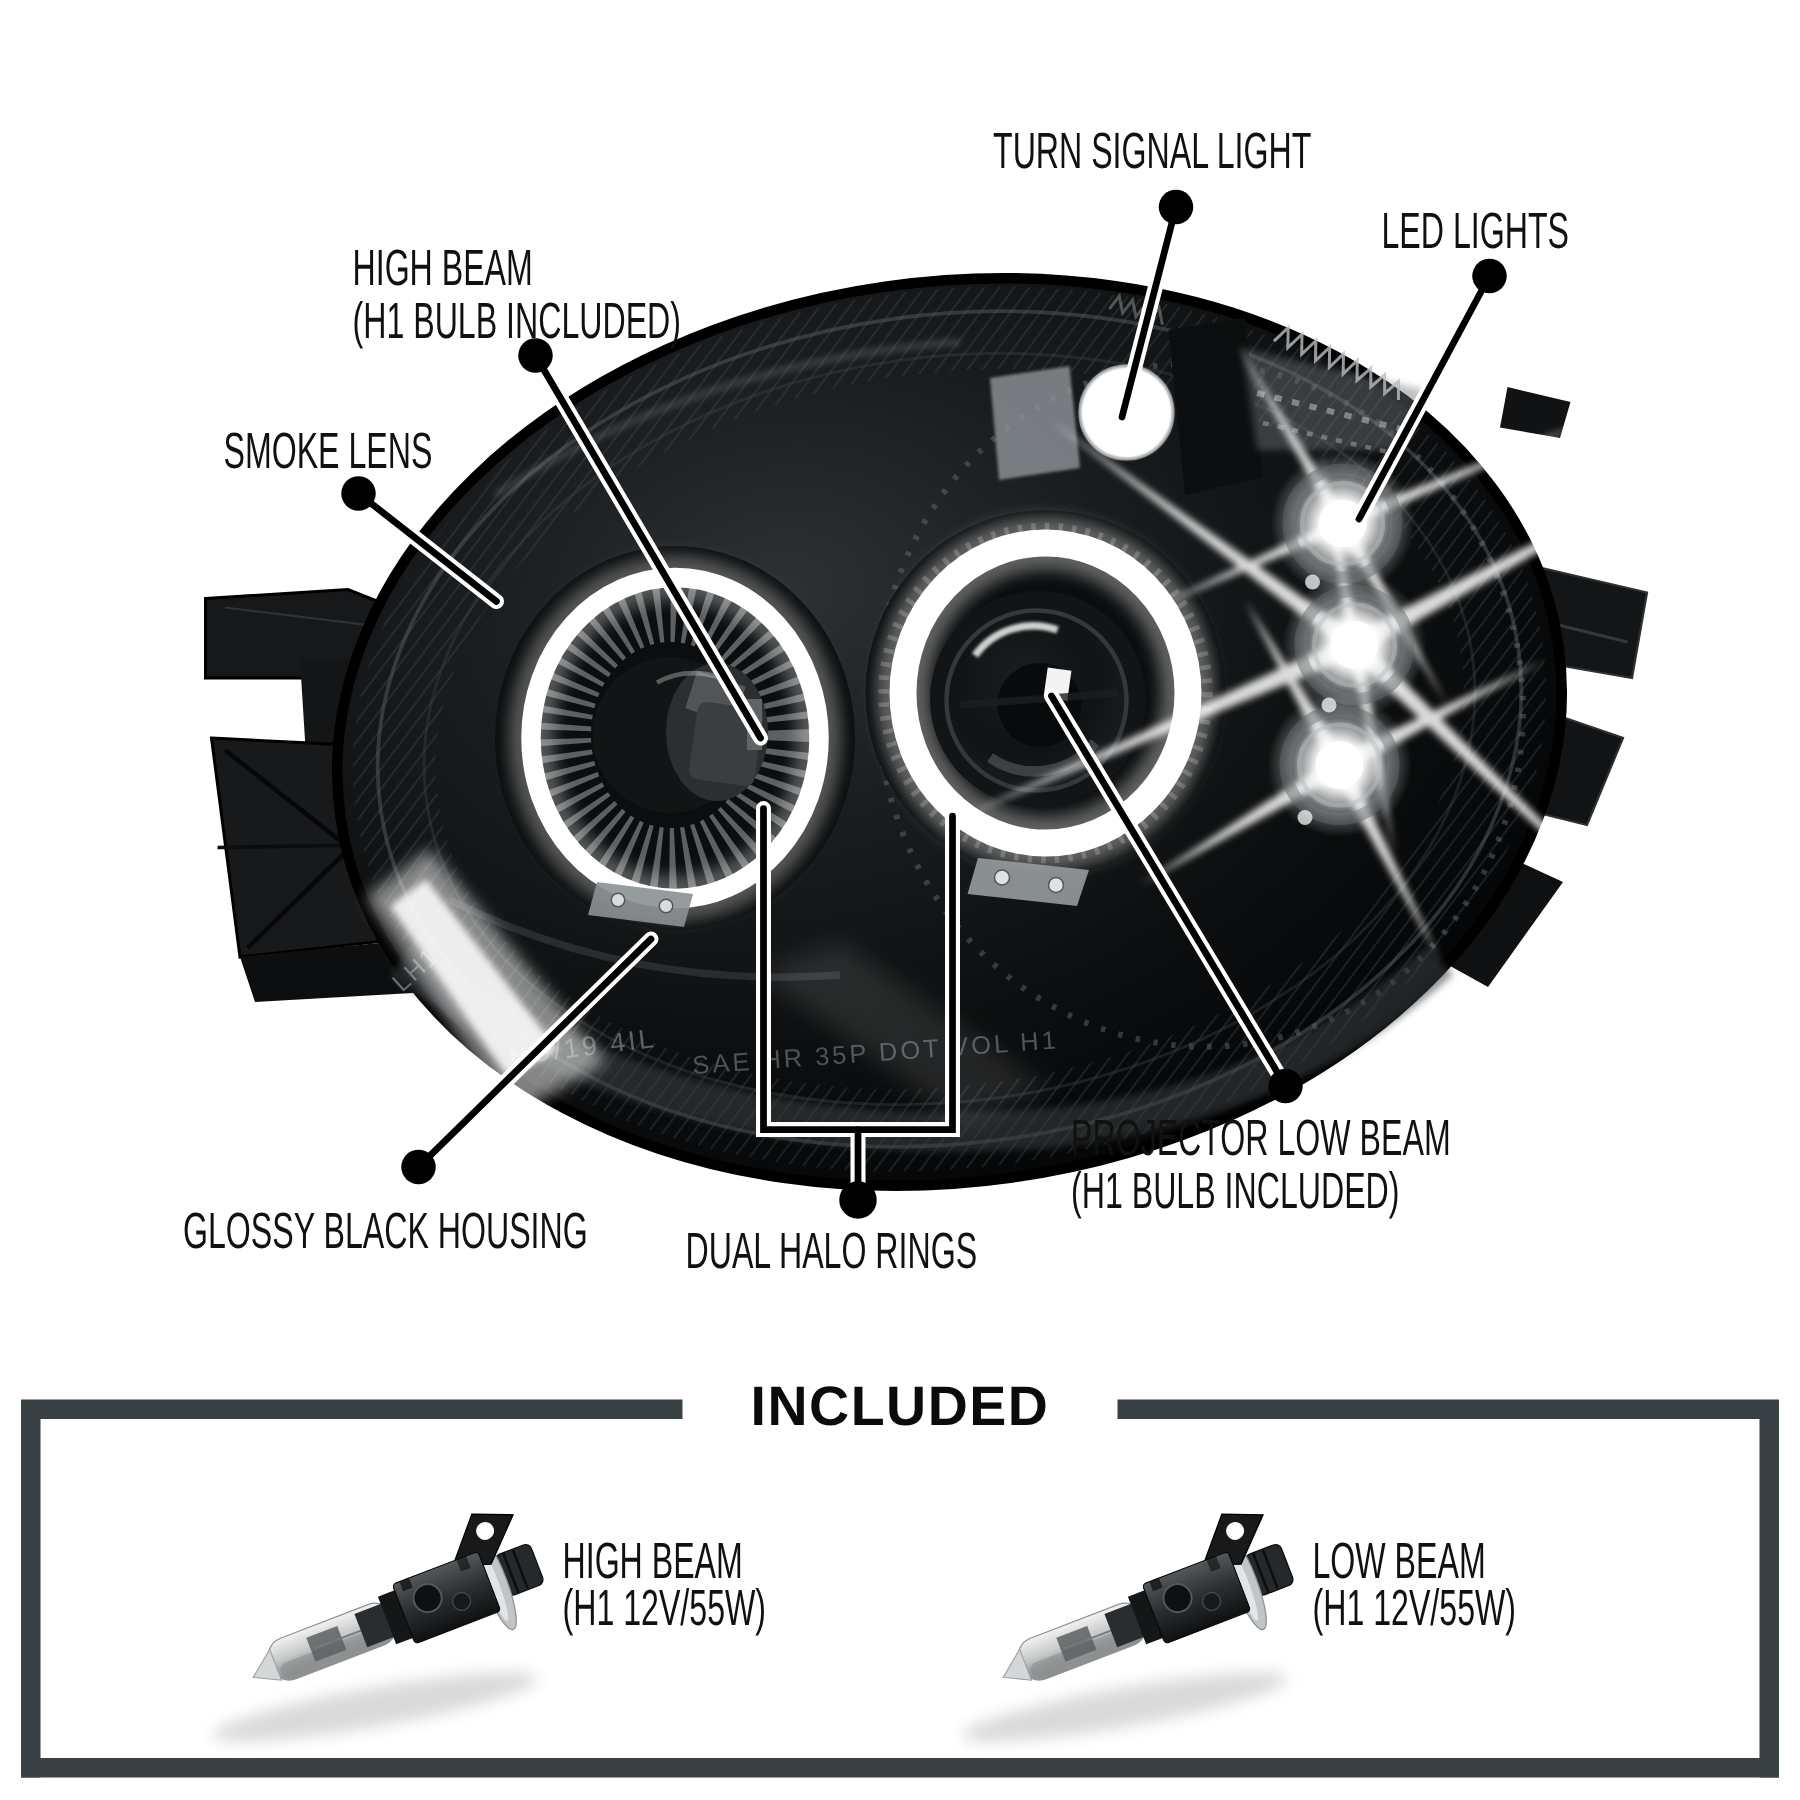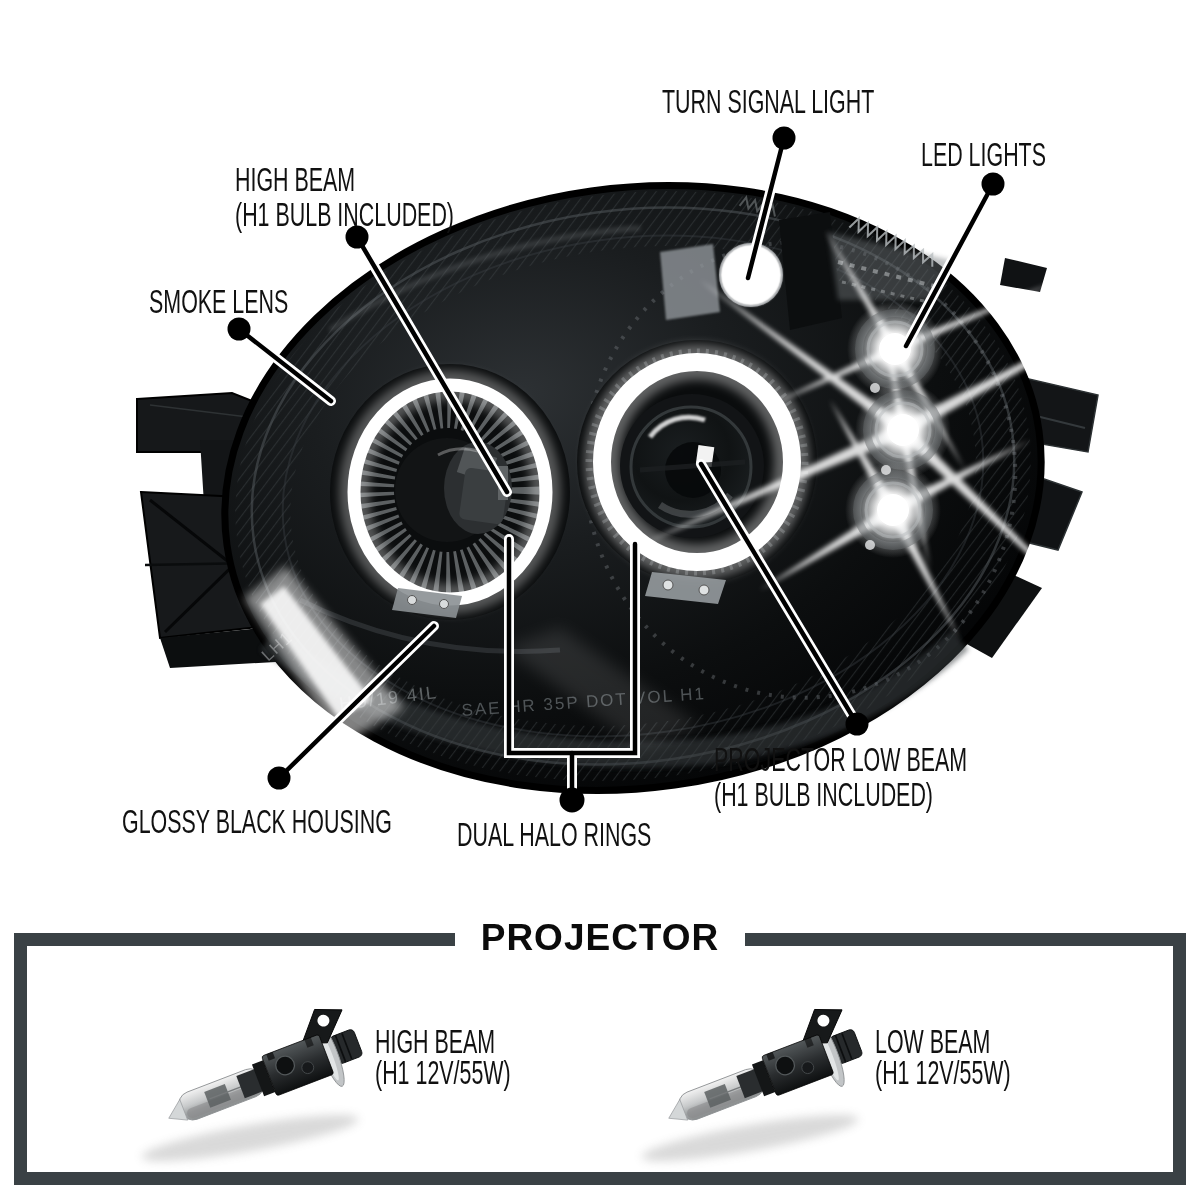--- a/index.html
+++ b/index.html
@@ -297,21 +297,21 @@
   <span>PROJECTOR LOW BEAM</span>
   <span>(H1 BULB INCLUDED)</span>
 </div>
 
 <div class="frame-bar" style="left:14px;top:933px;width:441px;height:13px"></div>
 <div class="frame-bar" style="left:745px;top:933px;width:441px;height:13px"></div>
 <div class="frame-bar" style="left:14px;top:934px;width:13px;height:251px"></div>
 <div class="frame-bar" style="left:1173px;top:934px;width:13px;height:251px"></div>
 <div class="frame-bar" style="left:14px;top:1172px;width:1172px;height:13px"></div>
 
-<div id="included-title">PROJECTOR</div>
+<div id="included-title">INCLUDED</div>
 
 <div class="callout-label bulb-label" style="left:375px;top:1026px">
   <span>HIGH BEAM</span>
   <span>(H1 12V/55W)</span>
 </div>
 
 <div class="callout-label bulb-label" style="left:875px;top:1026px">
   <span>LOW BEAM</span>
   <span>(H1 12V/55W)</span>
 </div>

